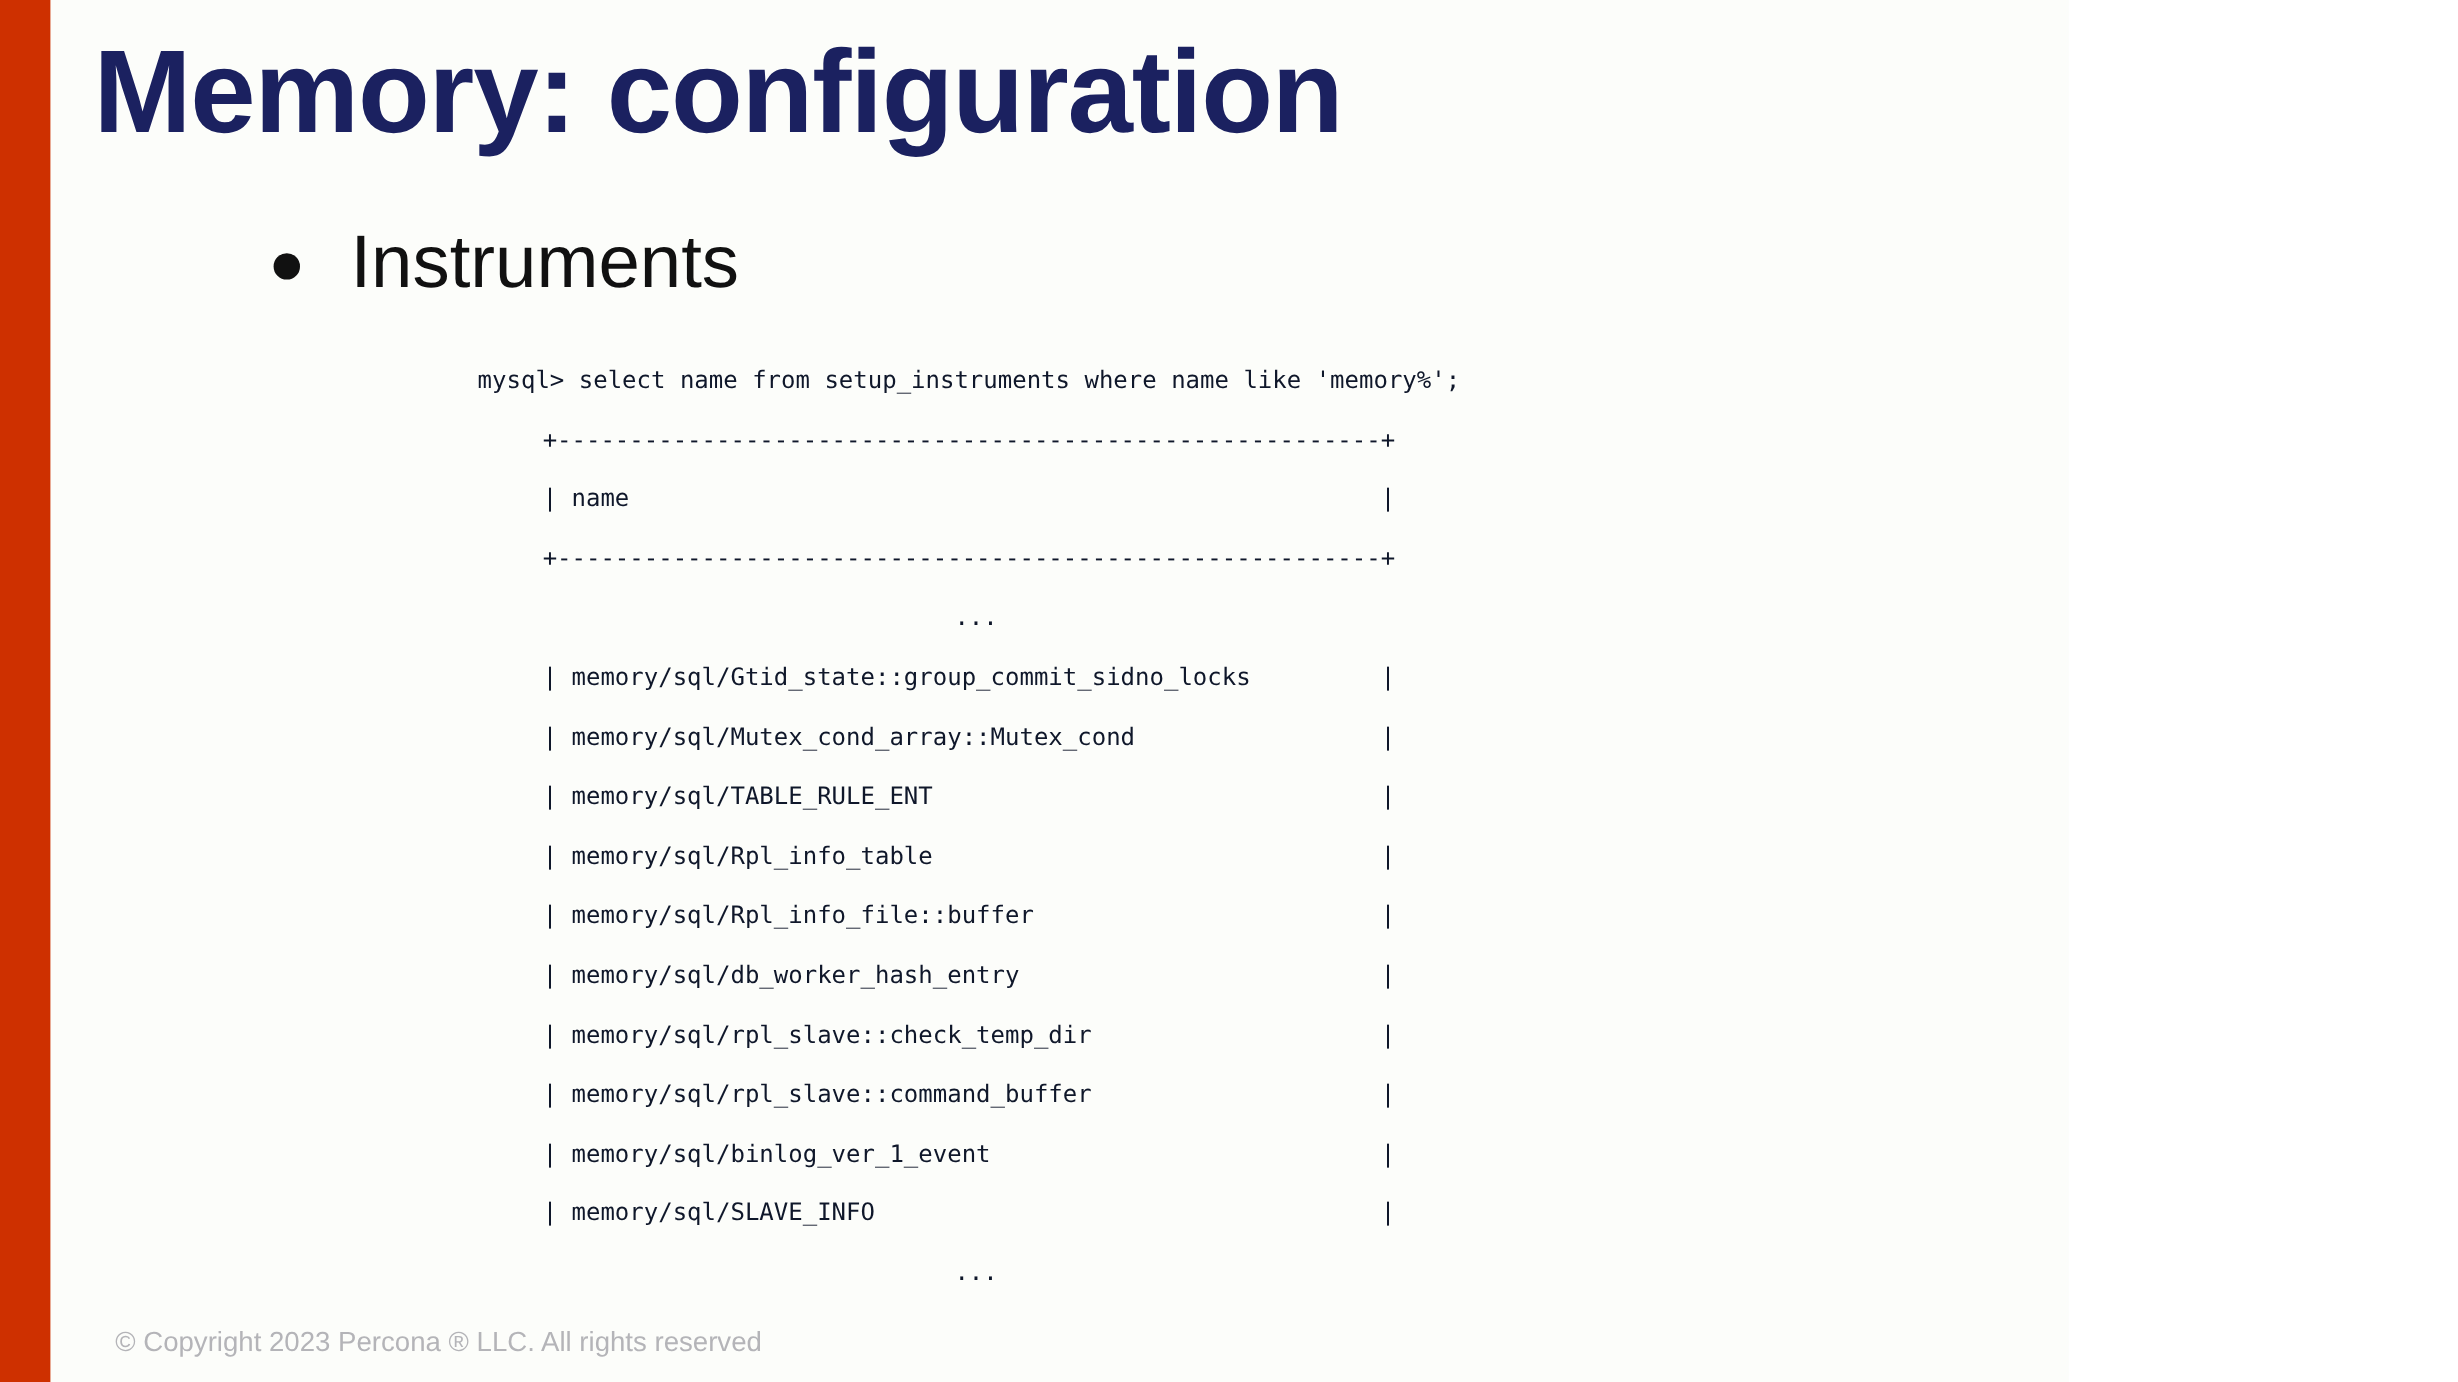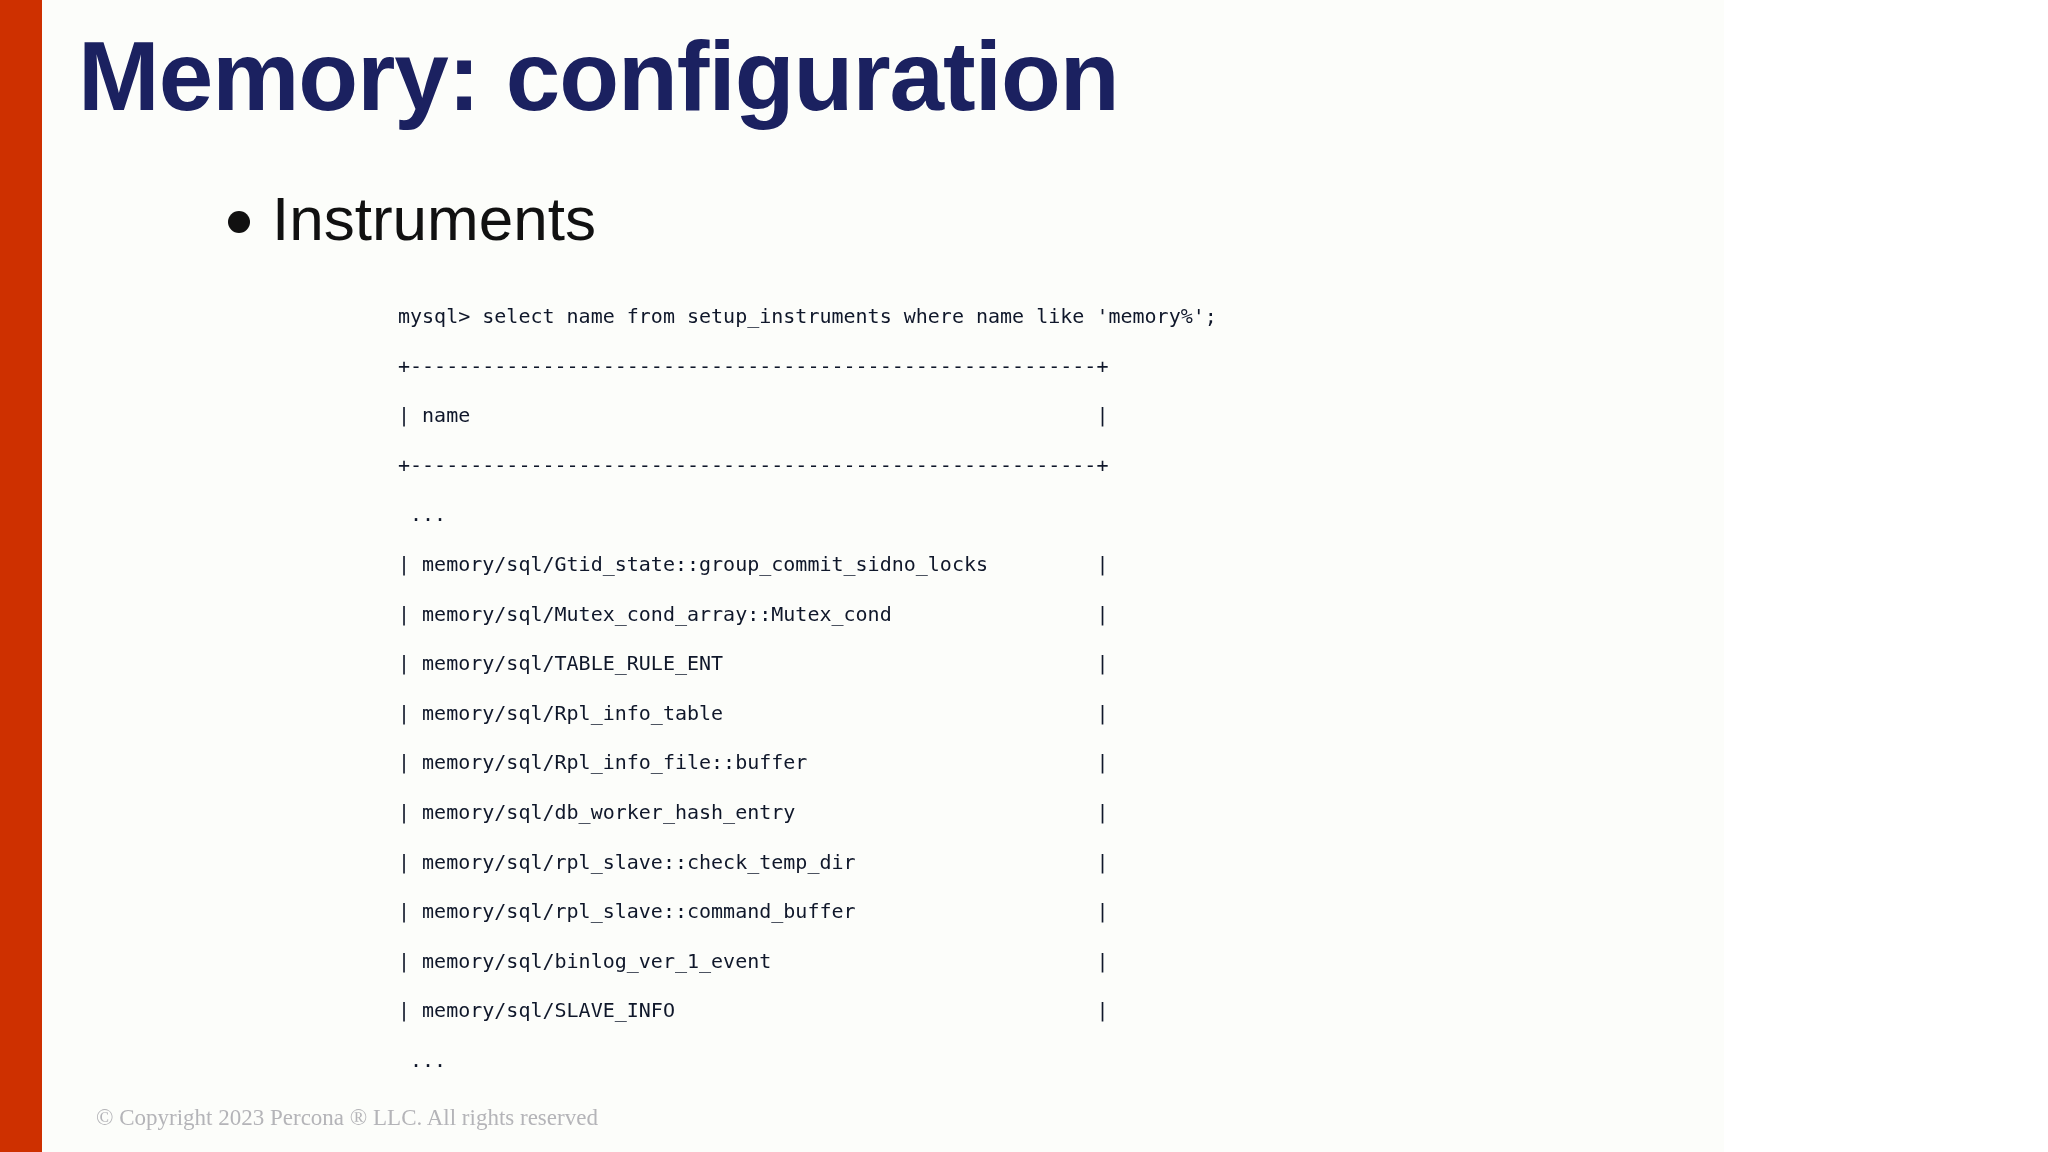--- a/index.html
+++ b/index.html
@@ -9,20 +9,21 @@
     overflow:hidden;
     background:#ffffff;
   }
 
   #slide {
     position:relative;
     width:1724px; height:1152px;
     background:#fcfdfa;
     font-family:"Liberation Sans", sans-serif;
     overflow:hidden;
+    text-align:center;
   }
 
   
   #accent-bar {
     position:absolute;
     left:0; top:0;
     width:42px; height:1152px;
     background:#ce3000;
   }
 
@@ -54,40 +55,41 @@
     flex:0 0 auto;
     margin-top:6px;
   }
   #bullet-label {
     font-family:"Liberation Sans", sans-serif;
     font-size:62px;
     font-weight:300;
     color:#111111;
     white-space:nowrap;
     line-height:1.05;
+    margin-left:20px;
   }
 
   
   #code-block {
     position:absolute;
     left:398px; top:292px;
     font-family:"DejaVu Sans Mono", monospace;
     font-size:20px;
     line-height:49.6px;
     color:#0f172a;
     white-space:pre;
     letter-spacing:0px;
   }
   .code-line { white-space:pre; display:block; height:49.6px; }
 
   
   #footer-copyright {
     position:absolute;
     left:96px; top:1105px;
-    font-family:Liberation Serif, serif;
+    font-family:Liberation Sans, sans-serif;
     font-size:23px;
     color:#b4b4b8;
     white-space:nowrap;
   }
 
   #logo-group {
     position:absolute;
     left:1748px; top:1090px;
     display:flex;
     align-items:center;

